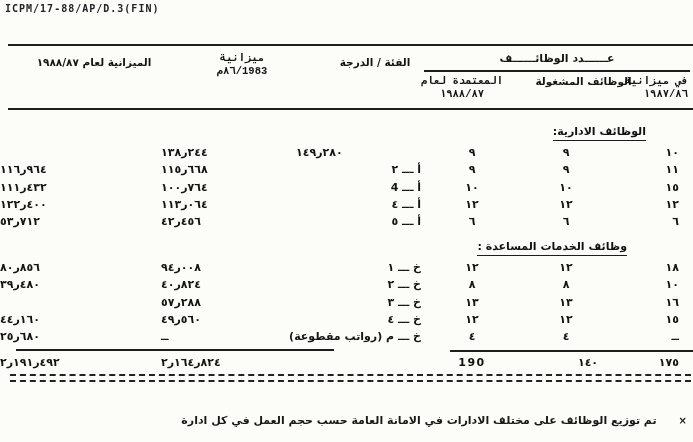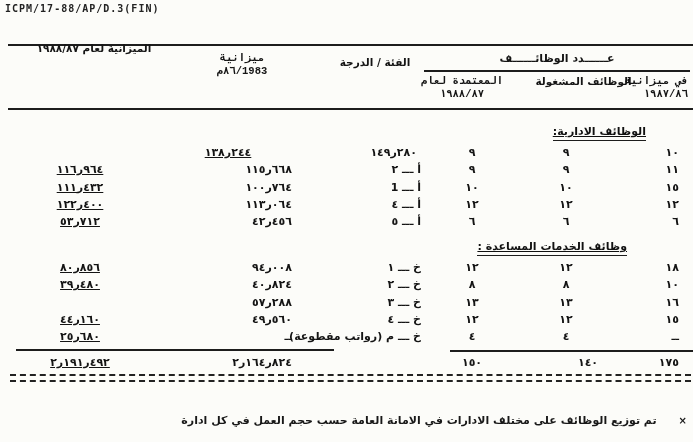--- a/index.html
+++ b/index.html
@@ -6,31 +6,31 @@
   body{background:#e8e8e4;font-family:"DejaVu Sans",sans-serif;}
   .page{position:relative;width:693px;height:442px;background:#fcfcf9;overflow:hidden;
         color:#1a1a1a;font-weight:700;}
   .abs{position:absolute;}
   .docref{top:3px;left:5px;font-family:"DejaVu Sans Mono","Liberation Mono",monospace;
           font-size:10px;font-weight:700;letter-spacing:1px;color:#222;}
   .hline{position:absolute;background:#1d1d1d;}
   .ddash{position:absolute;height:4px;border-top:2px dashed #222;border-bottom:2px dashed #222;background:transparent;}
   .hdr{position:absolute;direction:rtl;font-size:10.5px;line-height:13px;color:#151515;white-space:nowrap;}
   .sec-title{position:absolute;direction:rtl;font-size:11px;color:#111;
-             border-bottom:1.6px solid #1d1d1d;padding-bottom:2px;white-space:nowrap;text-decoration:underline;}
+             border-bottom:1.6px solid #1d1d1d;padding-bottom:2px;white-space:nowrap;}
   .rows{position:absolute;left:0;width:693px;}
   .row{direction:rtl;display:grid;grid-template-columns:72px 110px 90px 125px 135px 161px;
        height:17.3px;line-height:17.3px;font-size:11px;}
   .cell{white-space:nowrap;color:#141414;}
   .c-inb{text-align:right;padding-right:14px;direction:ltr;unicode-bidi:bidi-override;letter-spacing:1.5px;}
   .c-occ{text-align:center;letter-spacing:1.5px;}
   .c-app{text-align:center;letter-spacing:1.5px;transform:translateX(6px);}
   .c-grade{text-align:right;font-size:11px;letter-spacing:0.5px;overflow:visible;}
-  .c-b86{text-align:right;padding-right:4px;direction:ltr;unicode-bidi:bidi-override;letter-spacing:1.5px;}
-  .c-b87{text-align:center;padding-right:1px;direction:ltr;unicode-bidi:bidi-override;letter-spacing:1.5px;text-decoration:underline;}
+  .c-b86{padding-right:4px;direction:ltr;unicode-bidi:bidi-override;letter-spacing:1.5px;}
+  .c-b87{text-align:left;padding-right:1px;direction:ltr;unicode-bidi:bidi-override;letter-spacing:1.5px;}
   .totals .cell{font-size:11px;}
   .totals .c-occ{transform:translateX(22px);}
   .foot{position:absolute;direction:rtl;right:6px;top:414px;font-size:11px;color:#181818;white-space:nowrap;}
   .foot .mark{display:inline-block;margin-left:22px;font-size:10px;}
   .two-line span{display:block;font-family:Liberation Mono, monospace;}
   .center{text-align:center;}
   .right{text-align:right;}
 </style>
 </head>
 <body>
@@ -42,21 +42,21 @@
   <div class="hline" style="left:8px;right:0;top:44px;height:2.2px;"></div>
   <div class="hline" style="left:424px;width:266px;top:70px;height:1.7px;"></div>
   <div class="hline" style="left:8px;right:0;top:108px;height:1.8px;"></div>
 
   <div class="hdr center" style="left:421px;width:272px;top:52px;font-size:11px;">عــــــدد الوظائــــــف</div>
   <div class="hdr center" style="left:322px;width:106px;top:56px;">الفئة / الدرجة</div>
   <div class="hdr center two-line" style="left:192px;width:100px;top:52px;">
     <span>ميزانية</span>
     <span>1983/٨٦م</span>
   </div>
-  <div class="hdr center" style="left:28px;width:132px;top:42px;">الميزانية لعام ١٩٨٨/٨٧</div>
+  <div class="hdr center" style="left:28px;width:132px;top:56px;">الميزانية لعام ١٩٨٨/٨٧</div>
 
   <div class="hdr right two-line" style="right:5px;width:85px;top:75px;">
     <span>في ميزانية</span>
     <span>١٩٨٧/٨٦</span>
   </div>
   <div class="hdr center" style="left:531px;width:105px;top:75px;">الوظائف المشغولة</div>
   <div class="hdr center two-line" style="left:418px;width:88px;top:75px;">
     <span>المعتمدة لعام</span>
     <span>١٩٨٨/٨٧</span>
   </div>
@@ -76,21 +76,21 @@
       <div class="cell c-occ">٩</div>
       <div class="cell c-app">٩</div>
       <div class="cell c-grade">أ ـــ ٢</div>
       <div class="cell c-b86">١١٥ر٦٦٨</div>
       <div class="cell c-b87">١١٦ر٩٦٤</div>
     </div>
     <div class="row">
       <div class="cell c-inb">١٥</div>
       <div class="cell c-occ">١٠</div>
       <div class="cell c-app">١٠</div>
-      <div class="cell c-grade">أ ـــ 1</div>
+      <div class="cell c-grade">أ ـــ 4</div>
       <div class="cell c-b86">١٠٠ر٧٦٤</div>
       <div class="cell c-b87">١١١ر٤٣٢</div>
     </div>
     <div class="row">
       <div class="cell c-inb">١٢</div>
       <div class="cell c-occ">١٢</div>
       <div class="cell c-app">١٢</div>
       <div class="cell c-grade">أ ـــ ٤</div>
       <div class="cell c-b86">١١٣ر٠٦٤</div>
       <div class="cell c-b87">١٢٢ر٤٠٠</div>
@@ -149,21 +149,21 @@
     </div>
   </div>
 
   <div class="hline" style="left:16px;width:318px;top:349px;height:1.8px;"></div>
   <div class="hline" style="left:450px;right:0;top:350px;height:2px;"></div>
 
   <div class="rows" style="top:354px;">
     <div class="row totals">
       <div class="cell c-inb">١٧٥</div>
       <div class="cell c-occ">١٤٠</div>
-      <div class="cell c-app">١٥٠</div>
+      <div class="cell c-app">190</div>
       <div class="cell c-grade"></div>
       <div class="cell c-b86">٢ر١٦٤ر٨٢٤</div>
       <div class="cell c-b87">٢ر١٩١ر٤٩٢</div>
     </div>
   </div>
 
   <div class="ddash" style="left:10px;right:2px;top:374px;"></div>
 
   <div class="foot">
     <span class="mark">×</span><span>تم توزيع الوظائف على مختلف الادارات في الامانة العامة حسب حجم العمل في كل ادارة</span>

